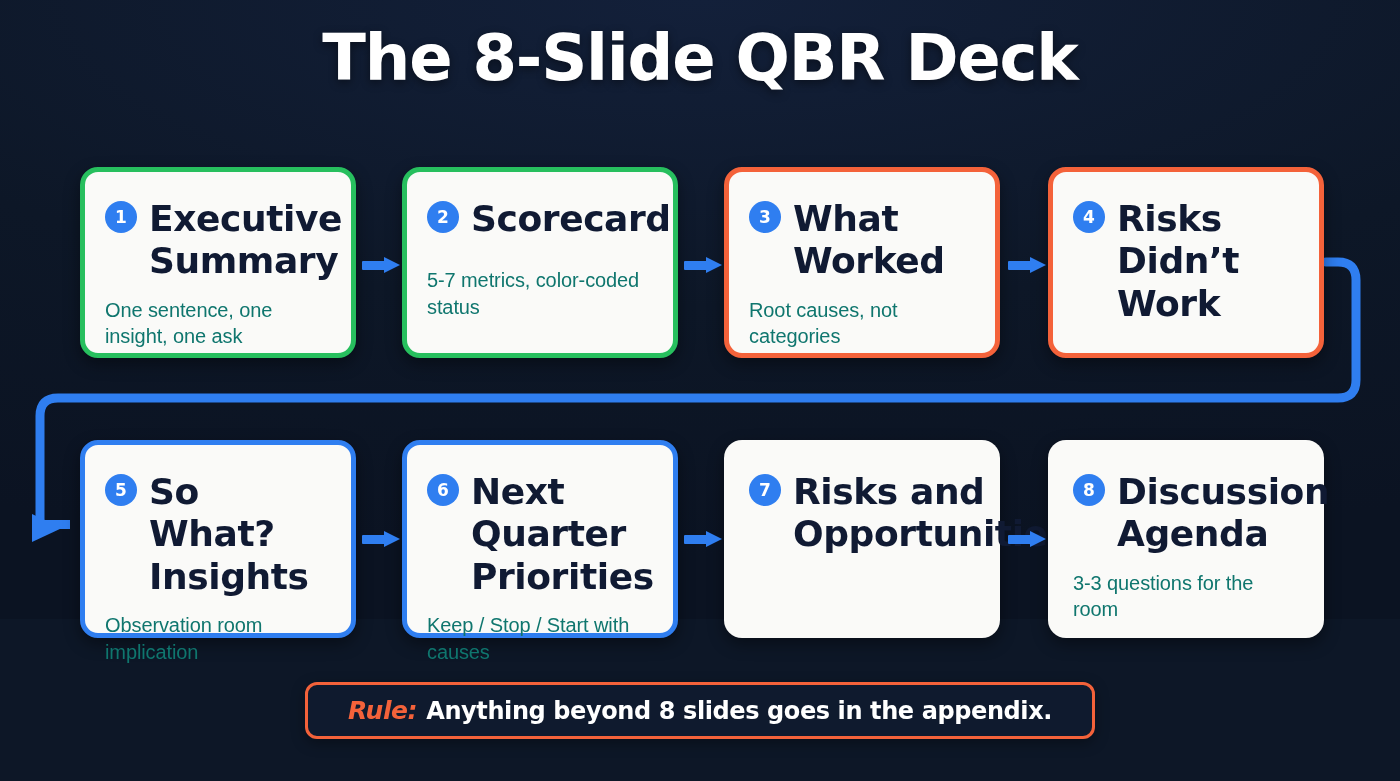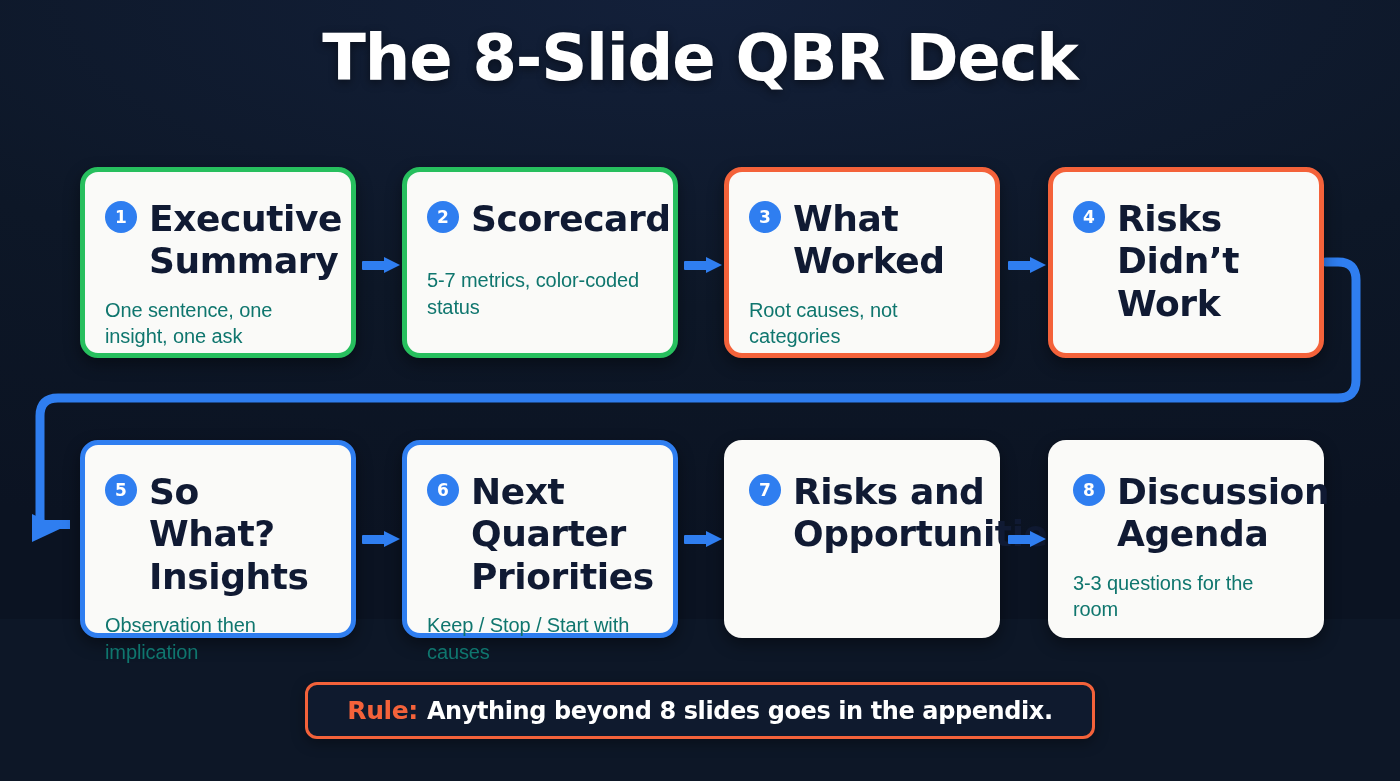--- a/index.html
+++ b/index.html
@@ -133,20 +133,21 @@
     justify-content:center;
     gap:9px;
     box-shadow:0 4px 14px rgba(0,0,0,.35);
   }
   .rule-label {
     color:#f4623a;
     font-family:"DejaVu Sans", sans-serif;
     font-size:25px;
     font-weight:700;
     letter-spacing:-0.4px;
+    font-style:italic;
   }
   .rule-text {
     color:#ffffff;
     font-family:"DejaVu Sans", sans-serif;
     font-size:24px;
     font-weight:700;
     letter-spacing:-0.4px;
   }
 </style>
 </head>
@@ -214,21 +215,21 @@
     <div class="shaft" style="width:24px;"></div>
     <div class="headtri"></div>
   </div>
 
   <div class="card r2 c1 b">
     <div class="card-inner">
       <div class="head">
         <div class="badge">5</div>
         <div class="ctitle">So What? Insights</div>
       </div>
-      <div class="cbody">Observation then implication</div>
+      <div class="cbody">Observation room implication</div>
     </div>
   </div>
 
   <div class="card r2 c2 b">
     <div class="card-inner">
       <div class="head">
         <div class="badge">6</div>
         <div class="ctitle">Next Quarter Priorities</div>
       </div>
       <div class="cbody">Keep / Stop / Start with causes</div>

